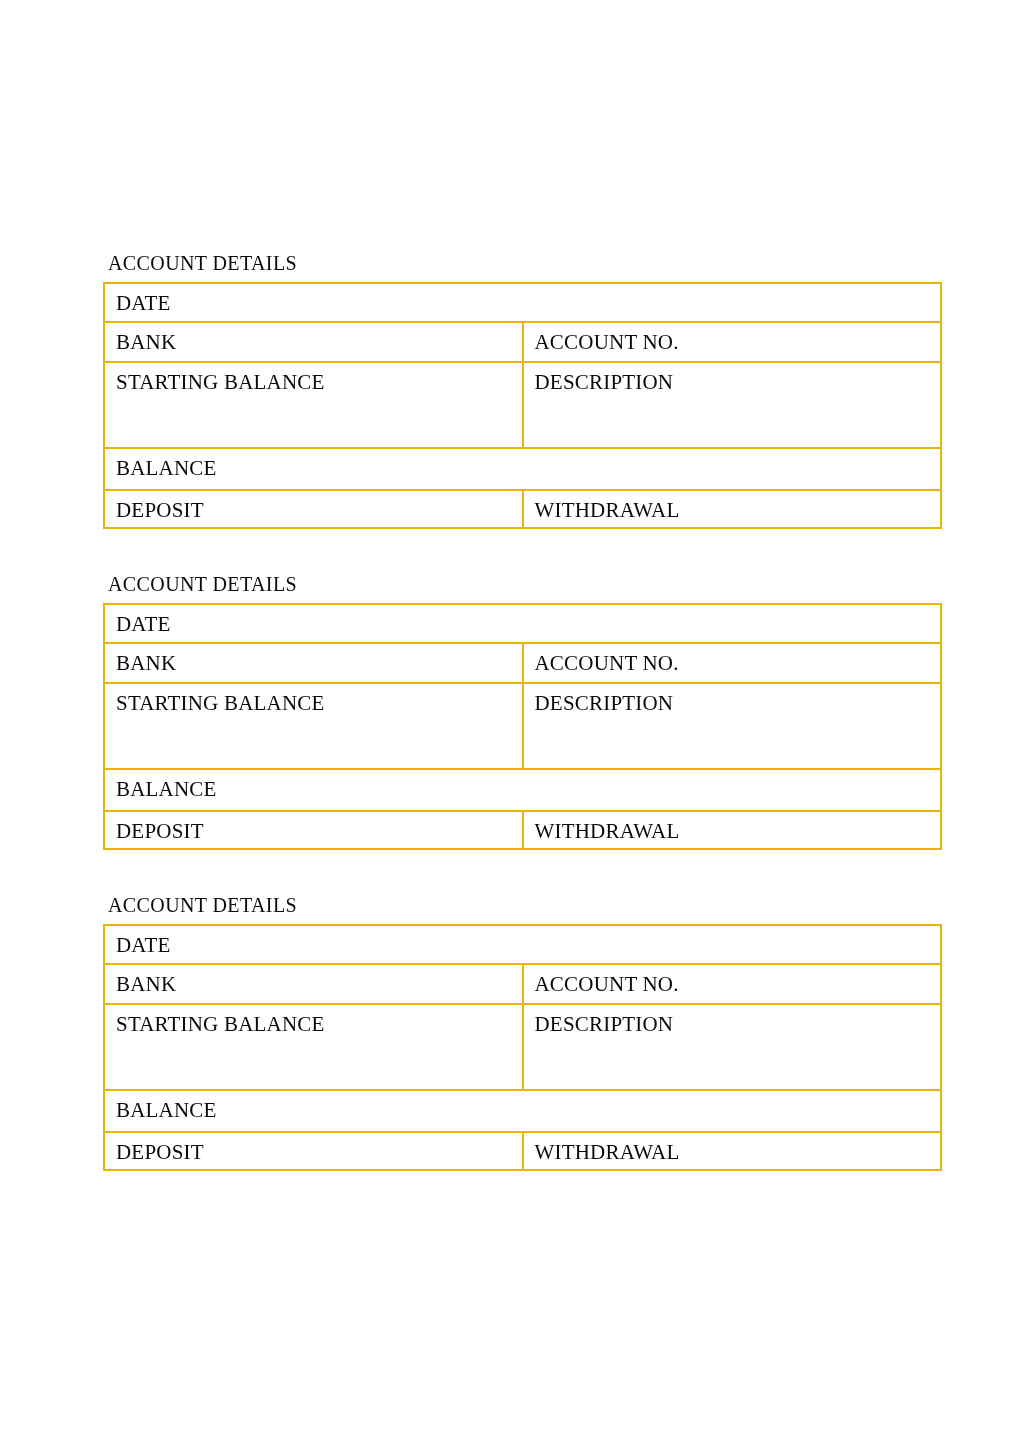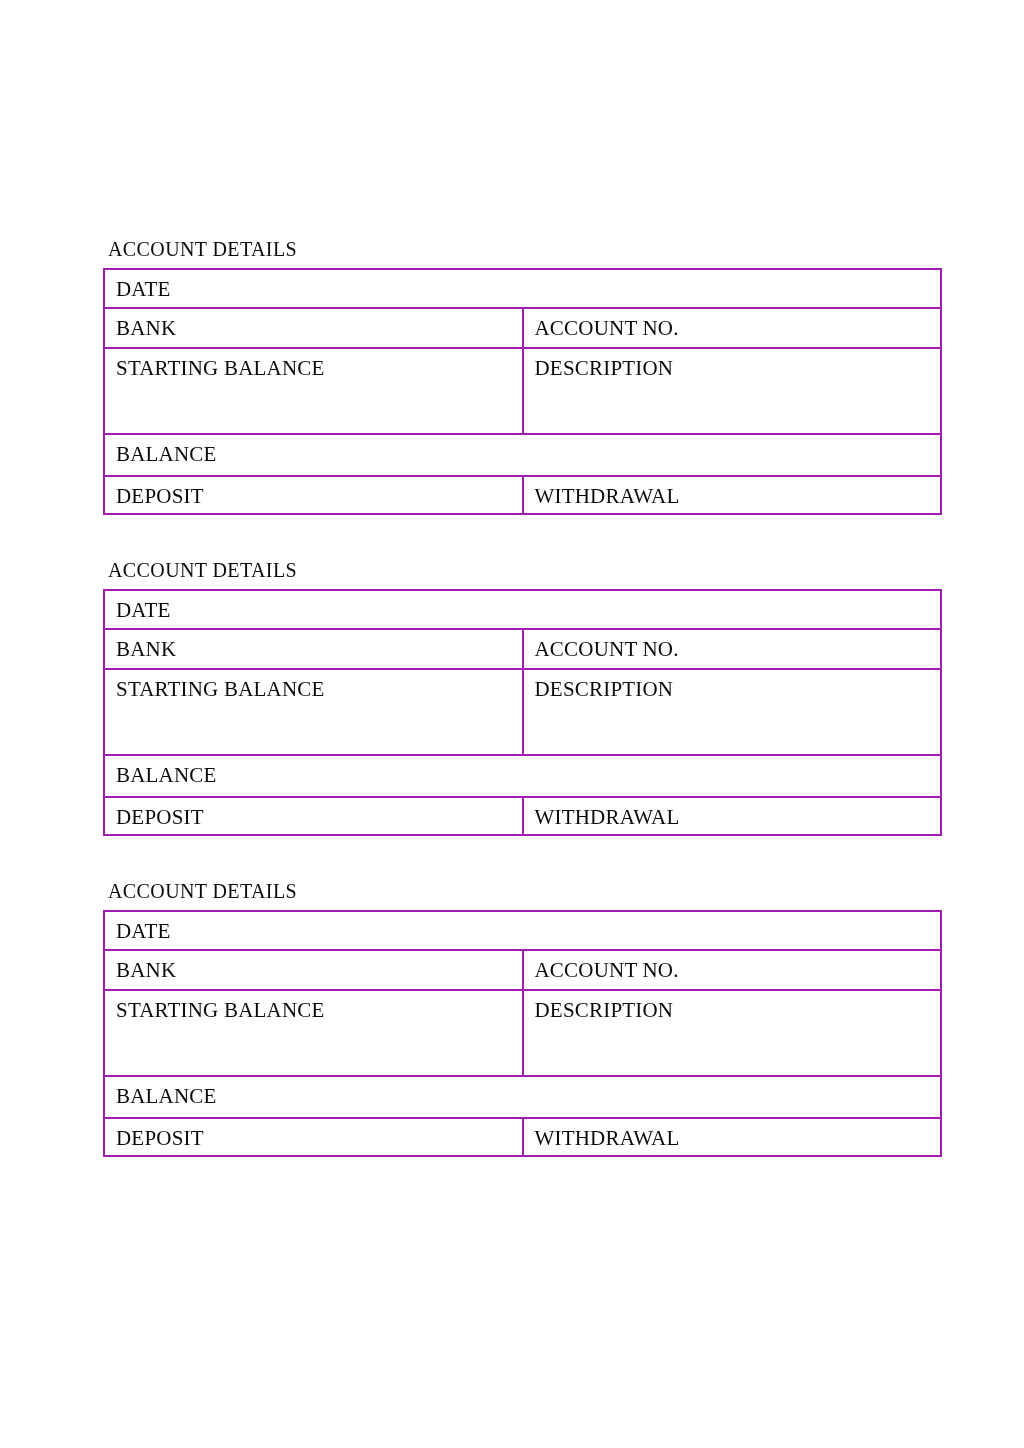--- a/index.html
+++ b/index.html
@@ -36,21 +36,21 @@
     line-height: 72px;
     font-weight: 400;
     letter-spacing: 6px;
     color: #0a0a0a;
     white-space: nowrap;
   }
 
   
   .sections {
     position: absolute;
-    top: 238px;
+    top: 252px;
     left: 103px;
     width: 839px;
   }
 
   .section {
     margin-bottom: 44px;
   }
   .section:last-child {
     margin-bottom: 0;
   }
@@ -67,21 +67,21 @@
   }
 
   
   .acct-table {
     width: 839px;
     border-collapse: collapse;
     table-layout: fixed;
     background: #ffffff;
   }
   .acct-table td {
-    border: 2px solid #a21caf;
+    border: 2px solid #eab308;
     padding: 0;
     vertical-align: top;
     background: #ffffff;
   }
 
   .cell-label {
     display: block;
     font-family: "Liberation Serif", "DejaVu Serif", serif;
     font-size: 21px;
     line-height: 24px;

